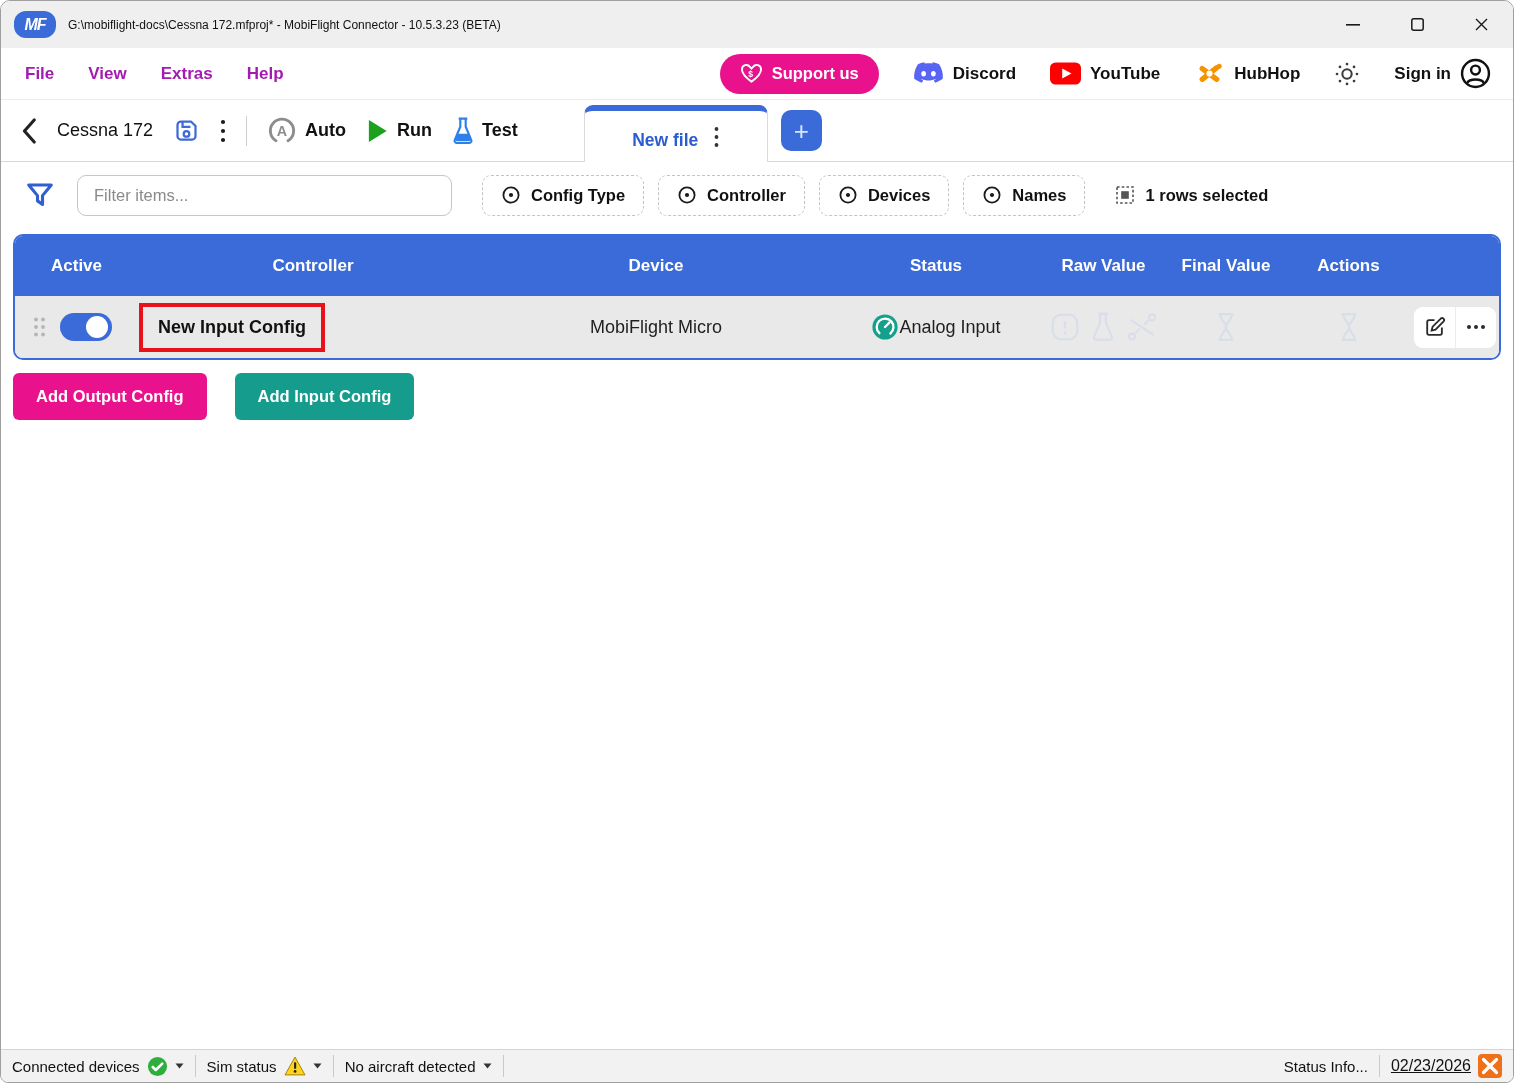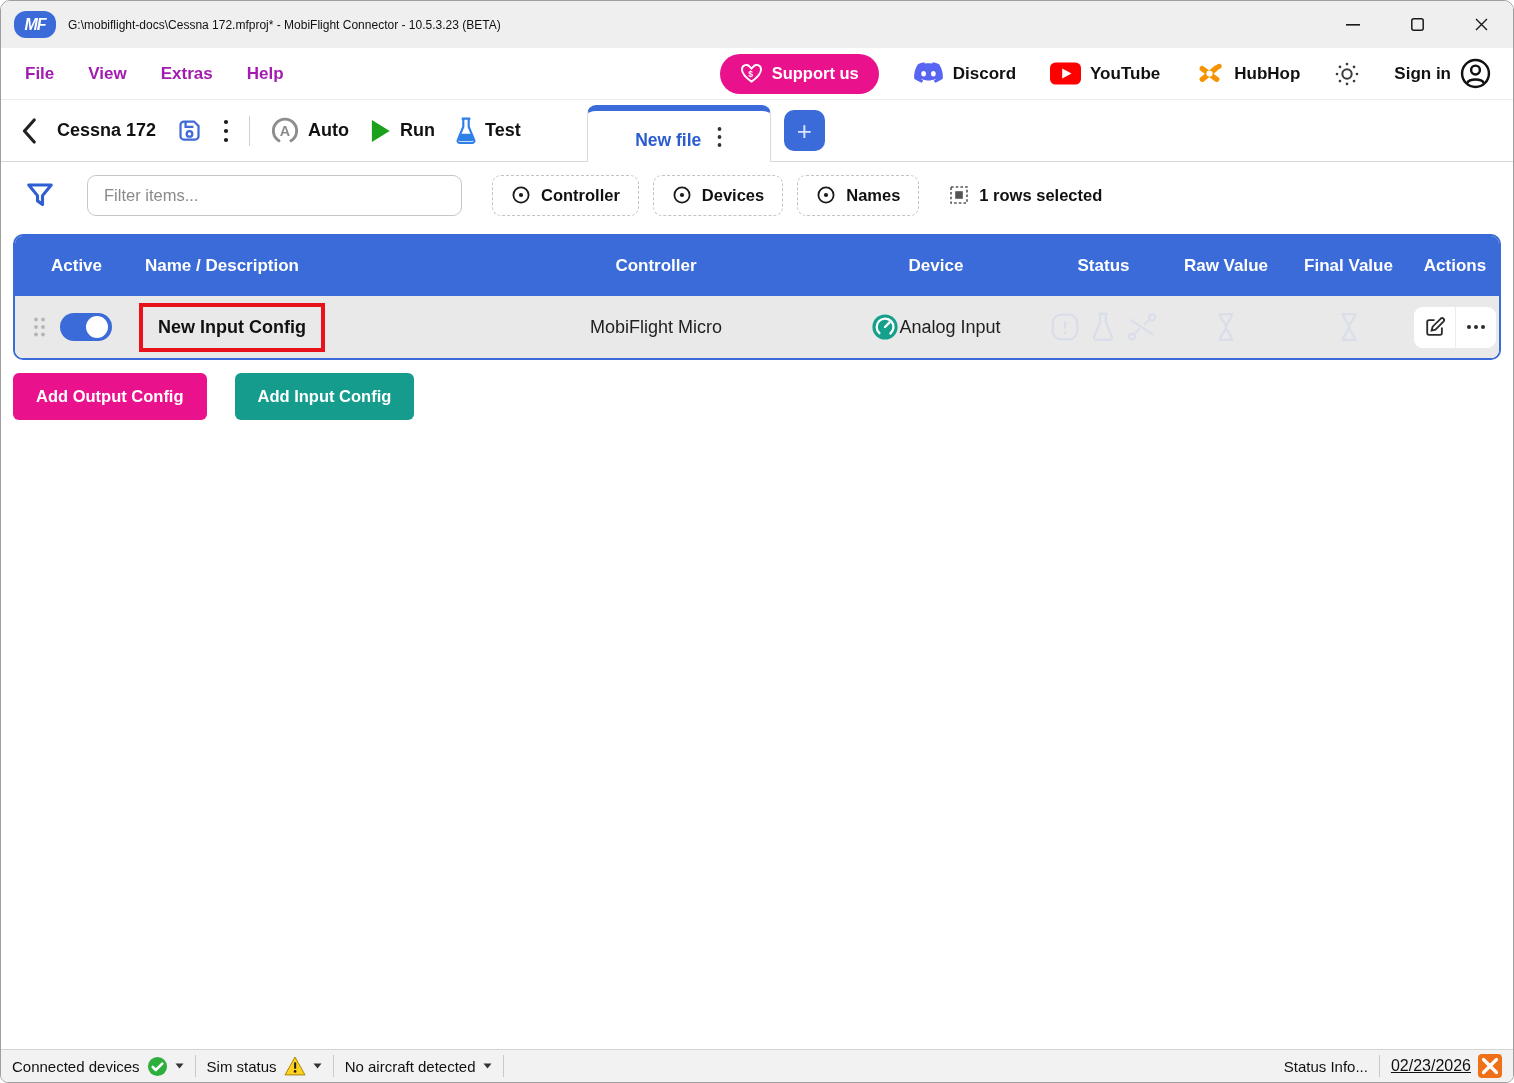--- a/index.html
+++ b/index.html
@@ -28,36 +28,36 @@
                   font-weight:700; font-size:16.5px; height:40px; padding:0 20px; border-radius:20px; border:none;
                   cursor:pointer; font-family:inherit; }
   .link-item { display:flex; align-items:center; gap:9px; font-size:17px; font-weight:700; color:#111;
                background:none; border:none; cursor:pointer; font-family:inherit; }
   .icon-btn { background:none; border:none; cursor:pointer; display:flex; align-items:center; }
 
   
   .toolbar { height:62px; background:#fff; border-bottom:1px solid #d8d8d8; display:flex; align-items:center;
              flex:0 0 auto; position:relative; }
   .tb-left { display:flex; align-items:center; gap:20px; margin-left:20px; }
-  .tb-label { font-size:18px; font-weight:700; color:#111; }
+  .tb-label { font-size:18px; font-weight:400; color:#111; }
   .tb-btn { display:flex; align-items:center; gap:8px; background:none; border:none; cursor:pointer;
             font-family:inherit; font-size:18px; font-weight:700; color:#111; }
   .vsep { width:1px; height:30px; background:#cfcfcf; }
   .tab { align-self:flex-end; margin-bottom:-1px; margin-left:66px; height:57px; width:184px; background:#fff;
          border:1px solid #d9d9d9; border-bottom:none; border-top:6px solid var(--accent-blue,#3a6bd8);
          border-radius:9px 9px 0 0; display:flex; align-items:center; justify-content:center; gap:16px; z-index:2; }
   .tab-label { color:#2b5cd0; font-weight:700; font-size:17.5px;margin-top:8px; }
   .tab-plus { width:41px; height:41px; margin-left:13px; background:var(--accent-blue,#3a6bd8); color:#d9e5ff;
               border:none; border-radius:10px; font-size:26px; line-height:1; cursor:pointer; display:flex;
               align-items:center; justify-content:center; font-family:inherit; }
 
   
   .filterbar { height:66px; display:flex; align-items:center; background:#fff; flex:0 0 auto; }
   .funnel-wrap { margin-left:24px; display:flex; align-items:center; }
-  .filter-input { margin-left:32px; width:375px; height:41px; border:1px solid #c6c6c6; border-radius:9px;
+  .filter-input { margin-left:22px; width:375px; height:41px; border:1px solid #c6c6c6; border-radius:9px;
                   padding:0 16px; font-size:16.5px; font-family:inherit; color:#333; }
   .filter-input::placeholder { color:#8a8a8a; }
   .chip { margin-left:14px; height:41px; display:flex; align-items:center; gap:10px; padding:0 18px;
           border:1.5px dashed #c3c3c3; border-radius:9px; background:#fff; font-family:inherit;
           font-size:16.5px; font-weight:700; color:#111; cursor:pointer; }
   .chip:first-of-type { margin-left:30px; }
   .rows-selected { margin-left:30px; display:flex; align-items:center; gap:10px; font-size:16.5px;
                    font-weight:700; color:#111; }
 
   
@@ -259,20 +259,27 @@
       <svg width="30" height="30" viewBox="0 0 24 24" fill="none" stroke="#2f5fd0" stroke-width="2.5" stroke-linejoin="round">
         <path d="M3 4 h18 l-7 8.5 v7 l-4-2.8 V12.5 Z"></path>
       </svg>
     </span>
     <input class="filter-input" type="text" placeholder="Filter items..." style="">
     <button class="chip">
       <svg width="20" height="20" viewBox="0 0 20 20" fill="none" stroke="#1a1a1a" stroke-width="1.8">
           <circle cx="10" cy="10" r="7.6"></circle>
           <circle cx="10" cy="10" r="2.1" fill="#1a1a1a" stroke="none"></circle>
         </svg>
+      <span>Config Type</span>
+    </button>
+    <button class="chip">
+      <svg width="20" height="20" viewBox="0 0 20 20" fill="none" stroke="#1a1a1a" stroke-width="1.8">
+          <circle cx="10" cy="10" r="7.6"></circle>
+          <circle cx="10" cy="10" r="2.1" fill="#1a1a1a" stroke="none"></circle>
+        </svg>
       <span>Controller</span>
     </button>
     <button class="chip">
       <svg width="20" height="20" viewBox="0 0 20 20" fill="none" stroke="#1a1a1a" stroke-width="1.8">
           <circle cx="10" cy="10" r="7.6"></circle>
           <circle cx="10" cy="10" r="2.1" fill="#1a1a1a" stroke="none"></circle>
         </svg>
       <span>Devices</span>
     </button>
     <button class="chip">
@@ -289,21 +296,20 @@
       </svg>
       <span>1 rows selected</span>
     </div>
   </div>
 
   <div class="content">
 
     <div class="cfg-table">
       <div class="trow thead">
         <div class="c-left">Active</div>
-        <div class="c-name">Name / Description</div>
         <div class="c-center">Controller</div>
         <div class="c-center">Device</div>
         <div class="c-center">Status</div>
         <div class="c-center">Raw Value</div>
         <div class="c-center">Final Value</div>
         <div class="c-center">Actions</div>
       </div>
 
       <div class="trow tbody">
         <div class="active-cell">

